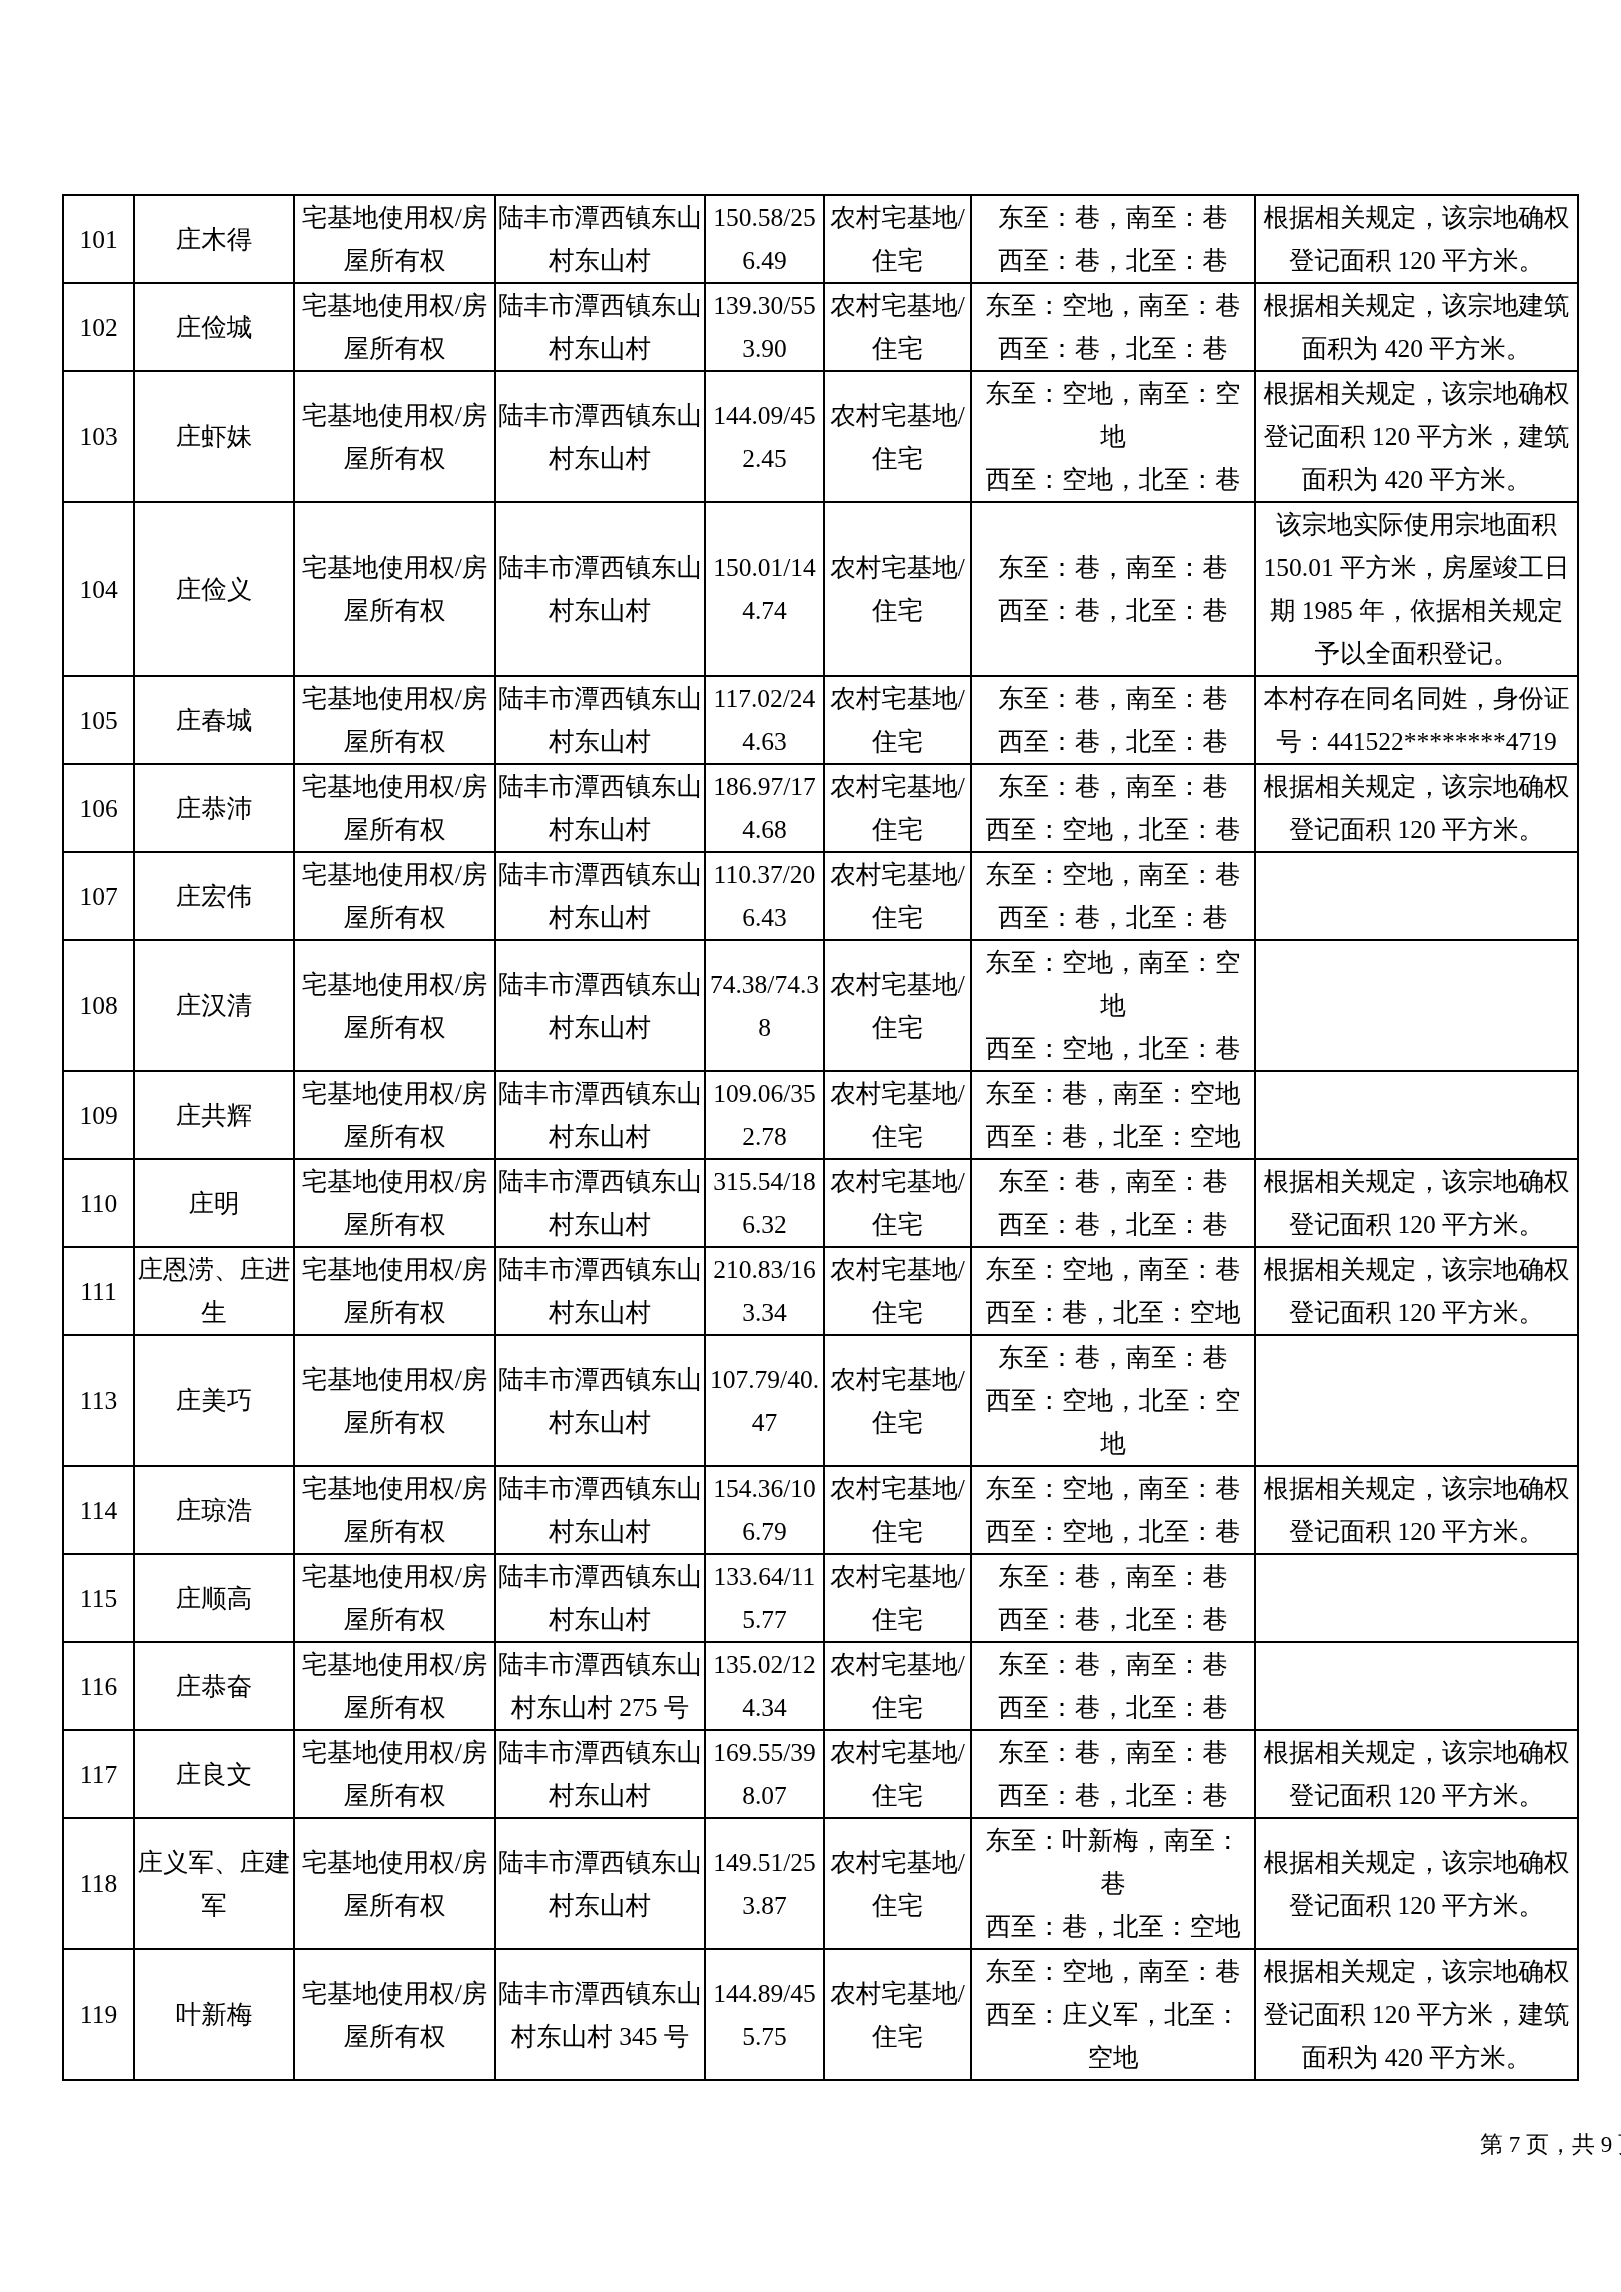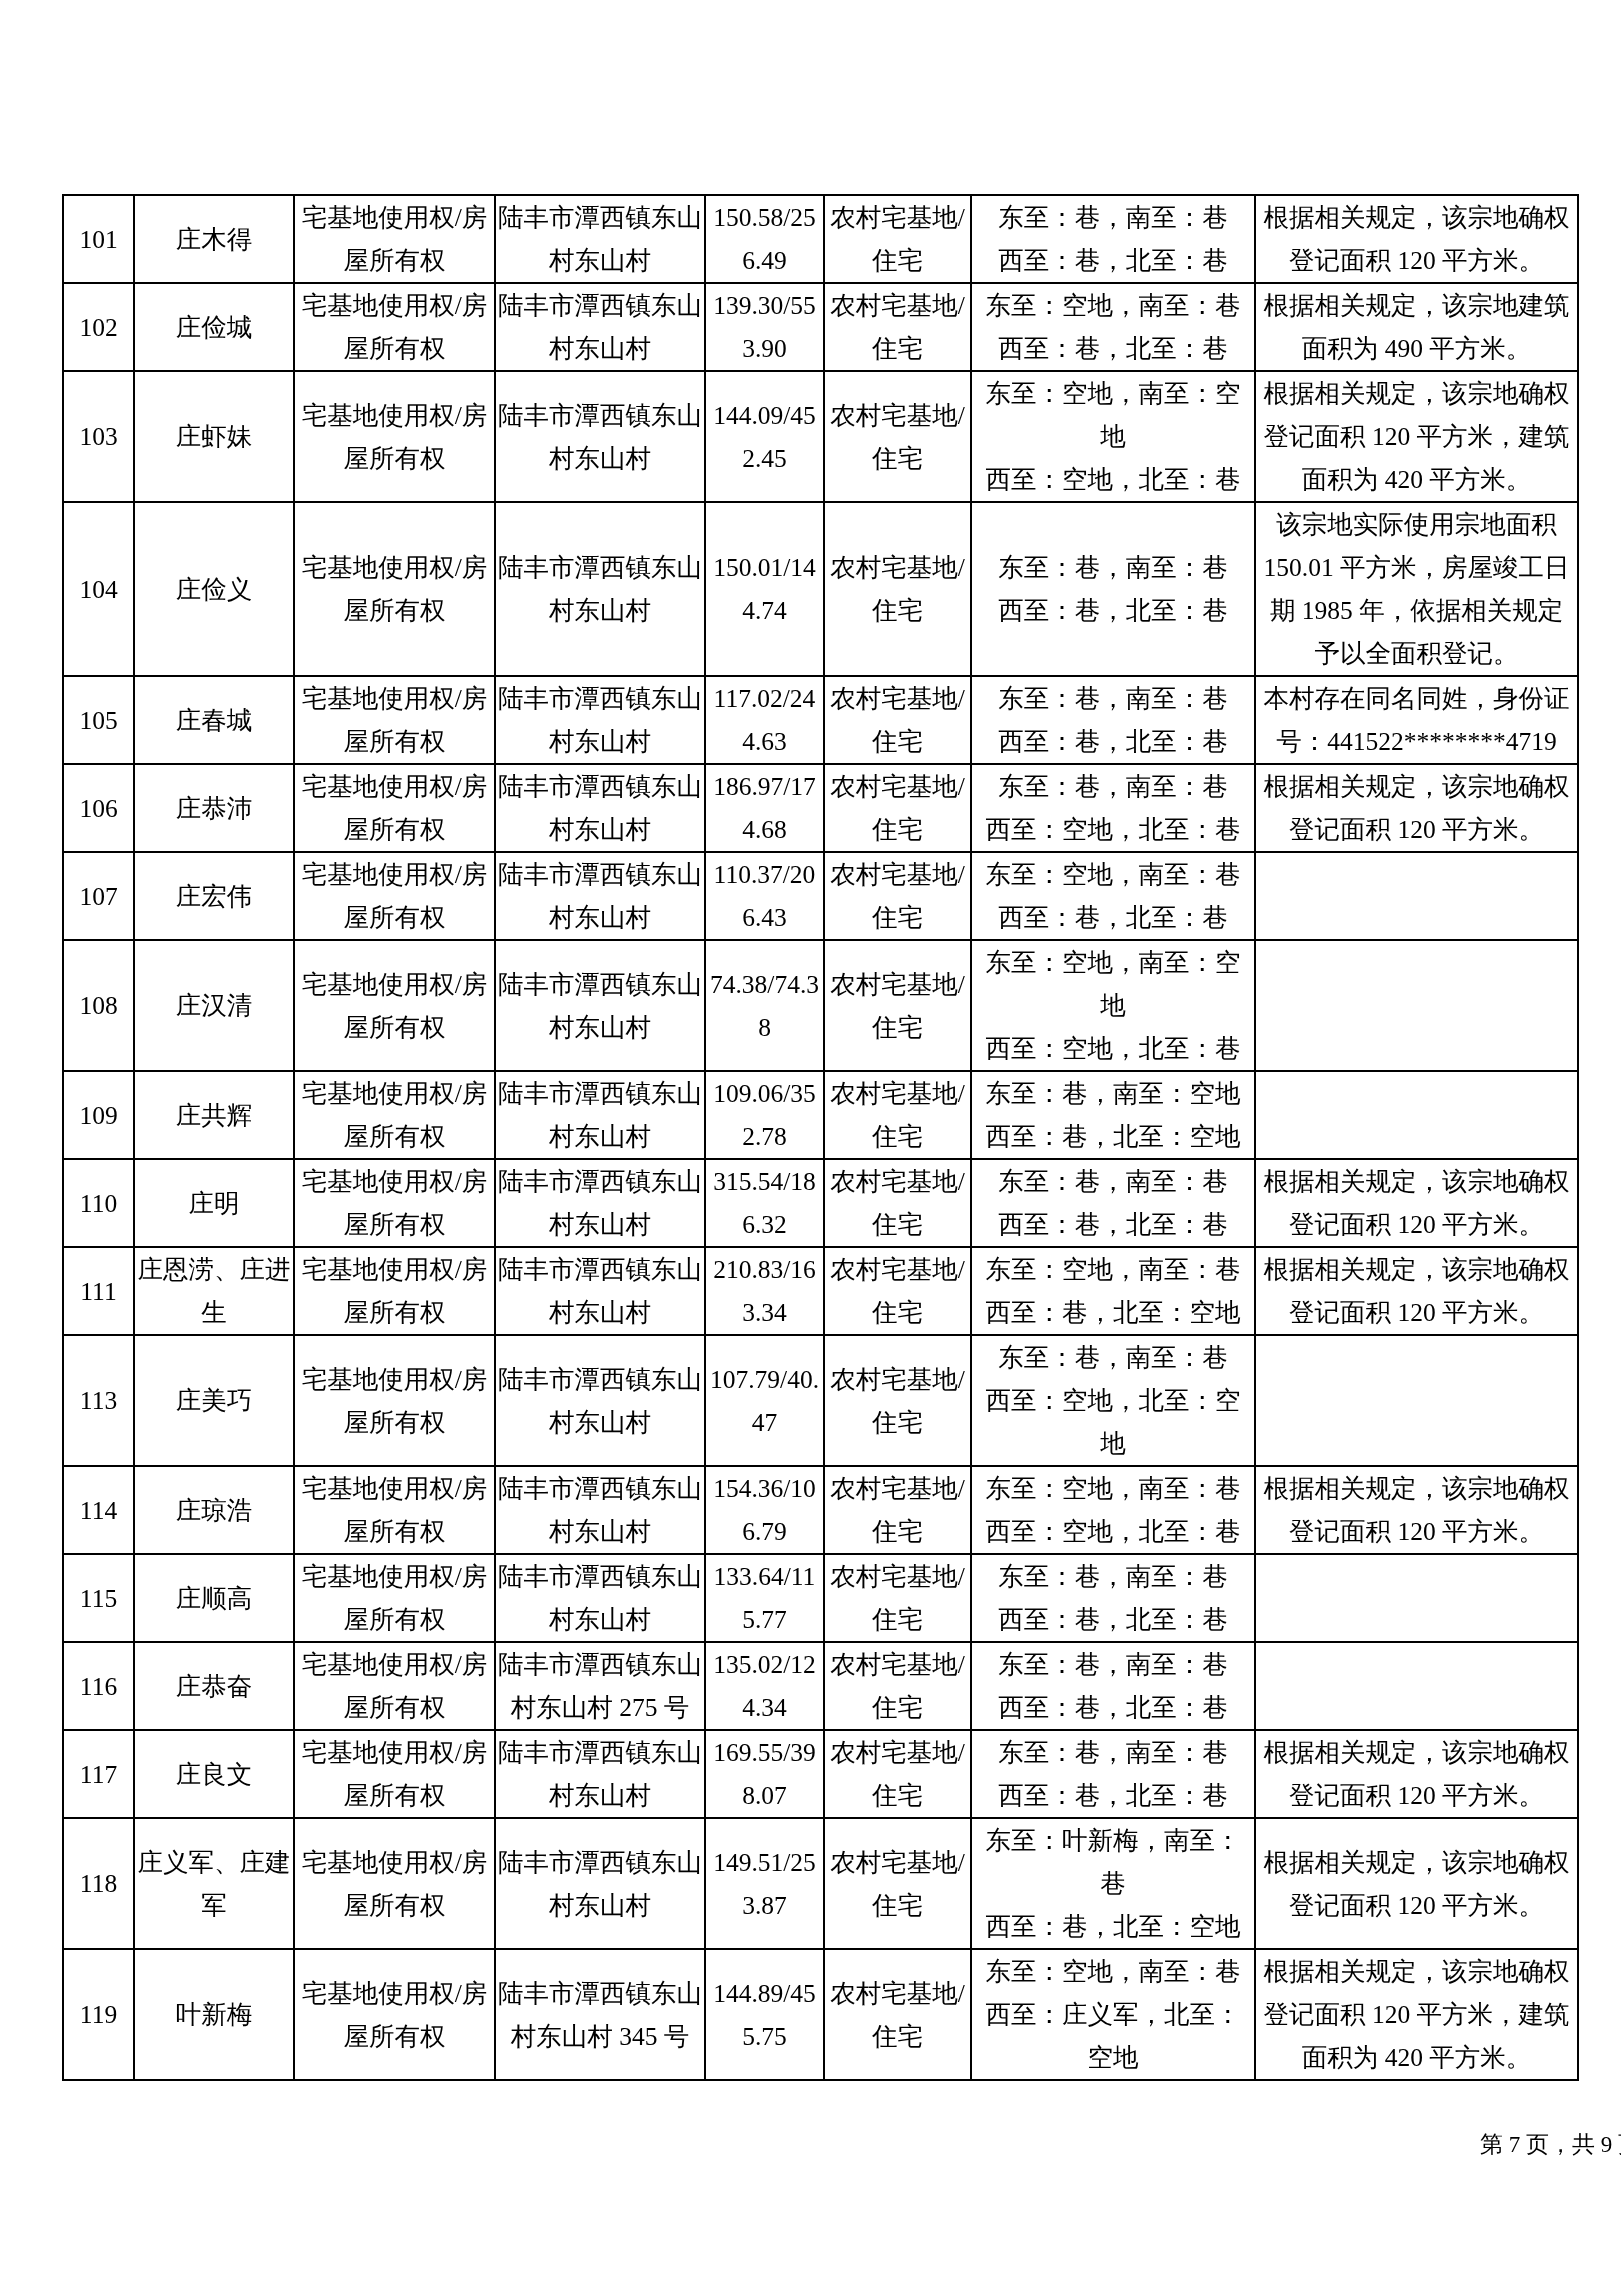--- a/index.html
+++ b/index.html
@@ -92,21 +92,21 @@
     <td class="c-no">102</td>
     <td class="c-name">庄俭城</td>
     <td class="c-right">宅基地使用权/房屋所有权</td>
     <td class="c-loc">陆丰市潭西镇东山村东山村</td>
     <td class="c-area">139.30/553.90</td>
     <td class="c-usage">农村宅基地/住宅</td>
     <td class="c-bound">
       <span class="bline">东至：空地，南至：巷</span>
       <span class="bline">西至：巷，北至：巷</span>
     </td>
-    <td class="c-remark">根据相关规定，该宗地建筑面积为 490 平方米。</td>
+    <td class="c-remark">根据相关规定，该宗地建筑面积为 420 平方米。</td>
   </tr>
         <tr>
     <td class="c-no">103</td>
     <td class="c-name">庄虾妹</td>
     <td class="c-right">宅基地使用权/房屋所有权</td>
     <td class="c-loc">陆丰市潭西镇东山村东山村</td>
     <td class="c-area">144.09/452.45</td>
     <td class="c-usage">农村宅基地/住宅</td>
     <td class="c-bound">
       <span class="bline">东至：空地，南至：空地</span>

